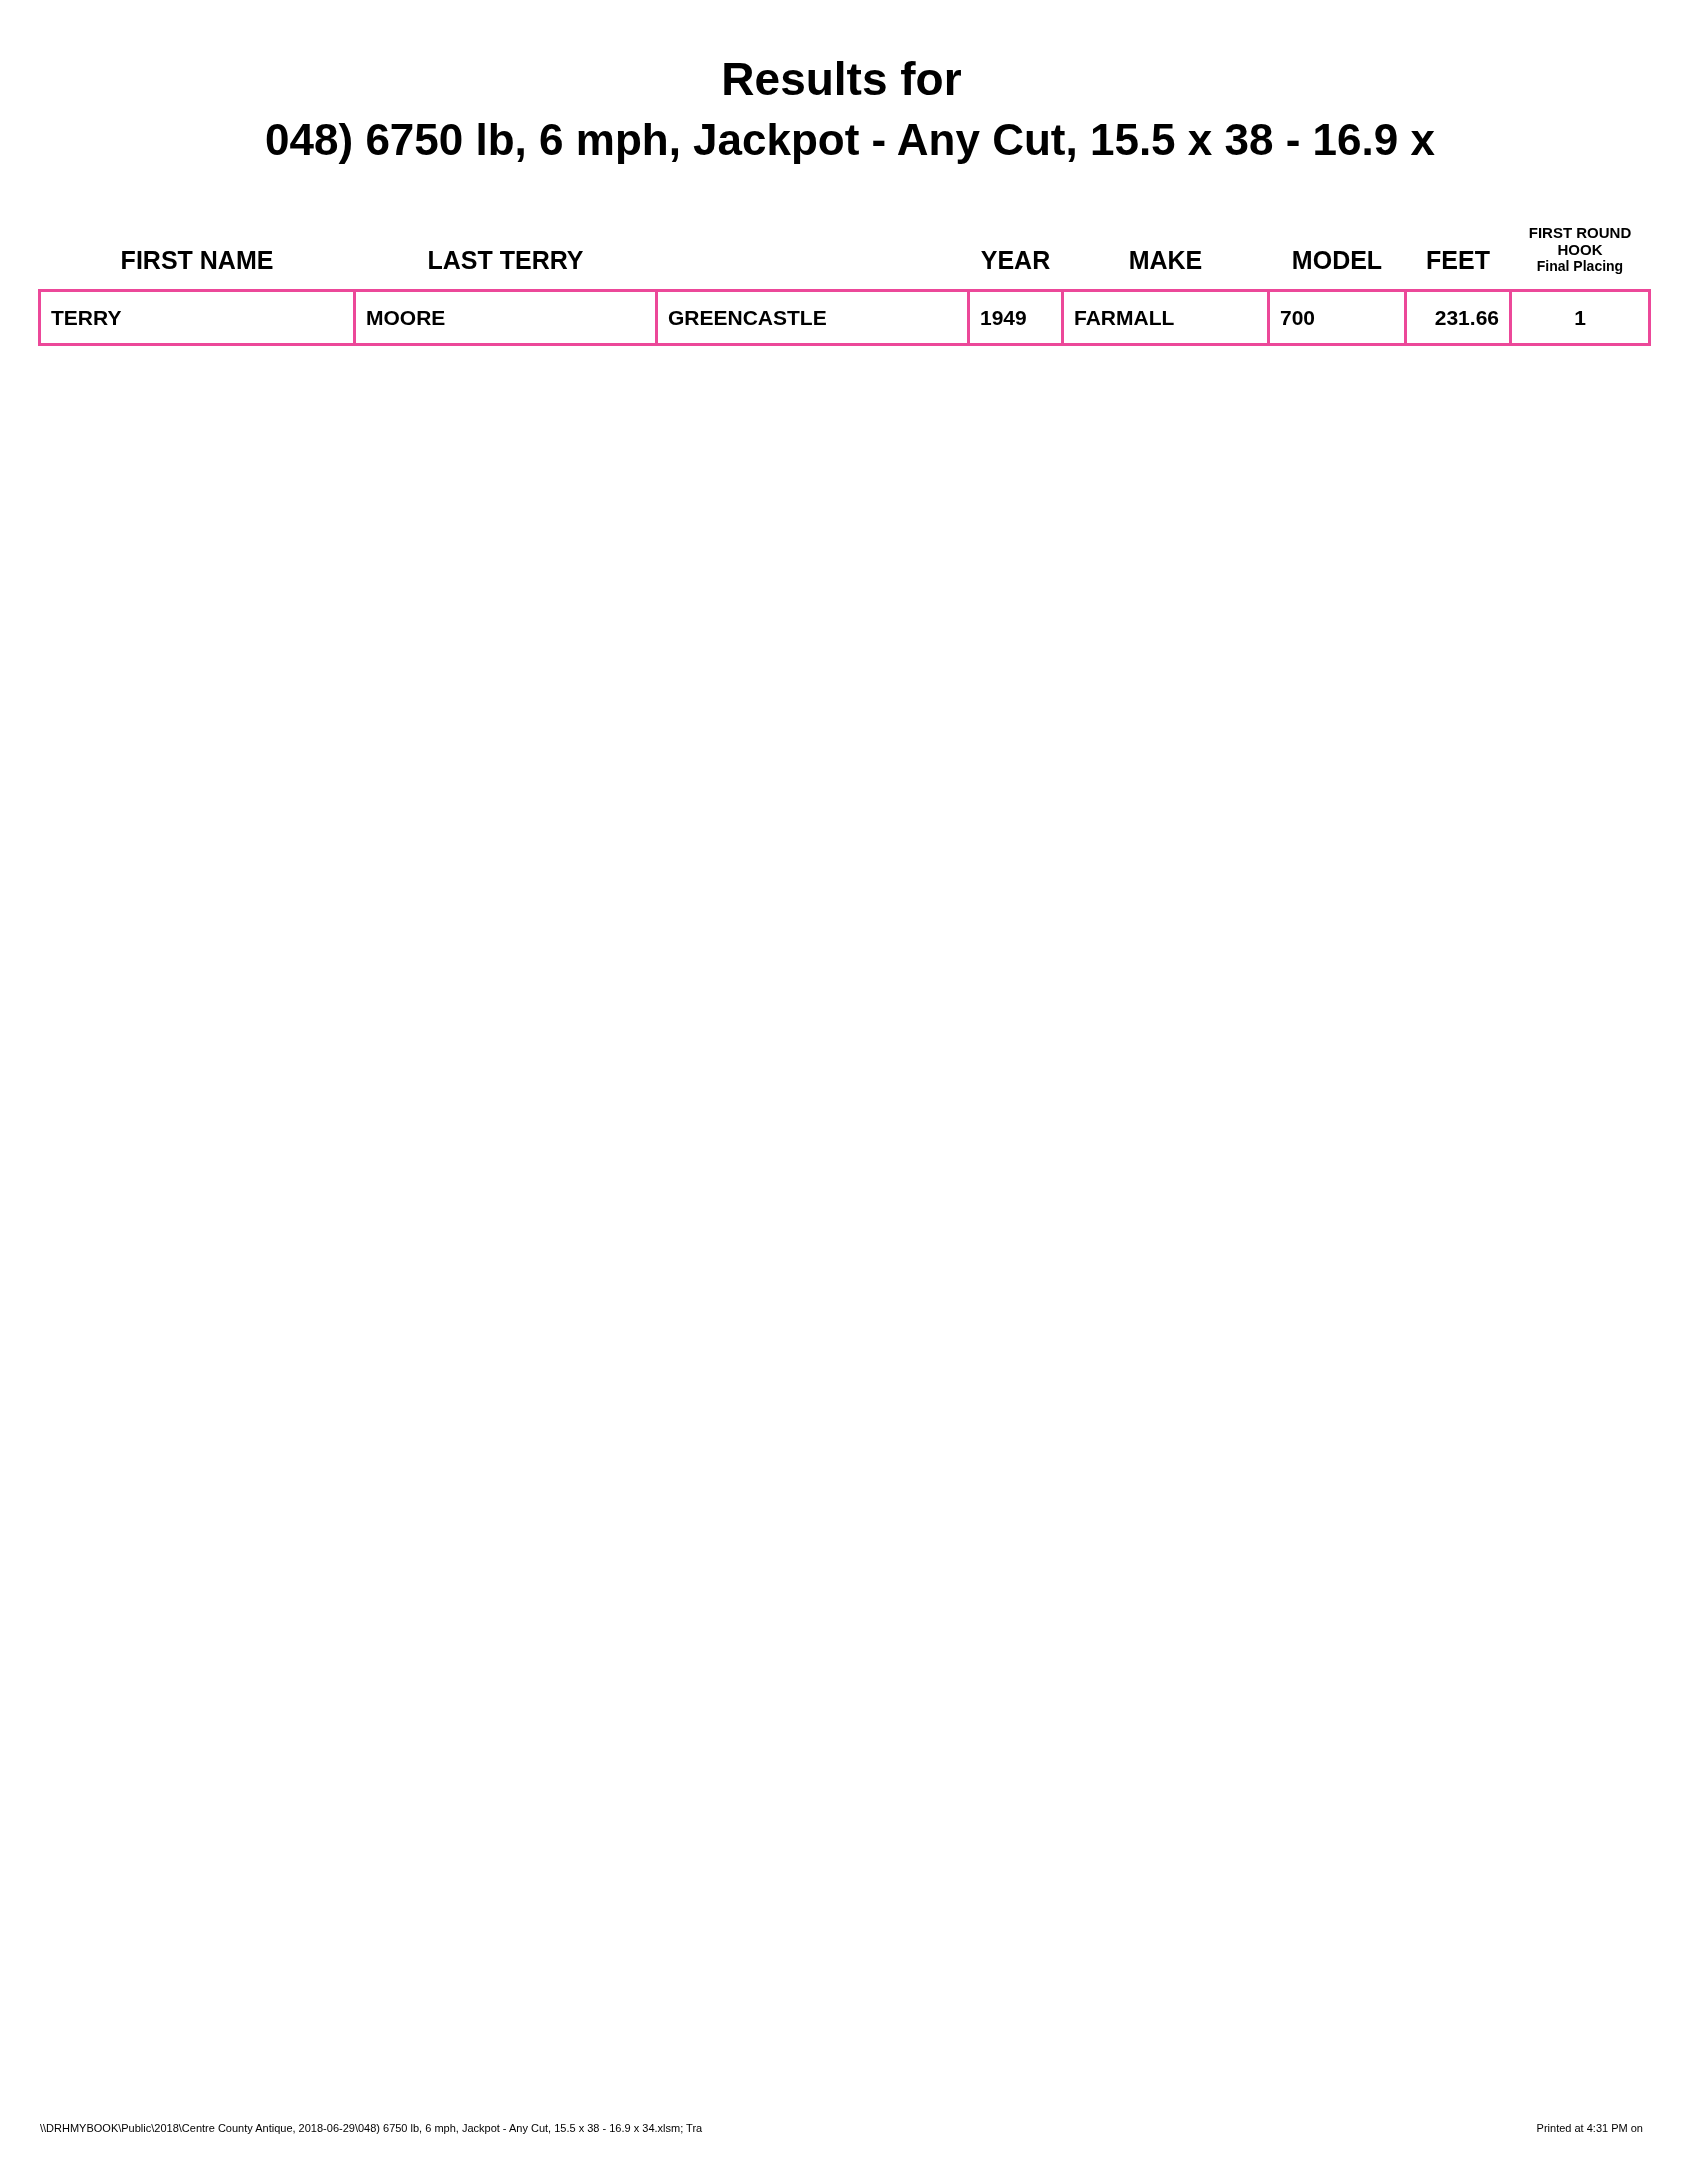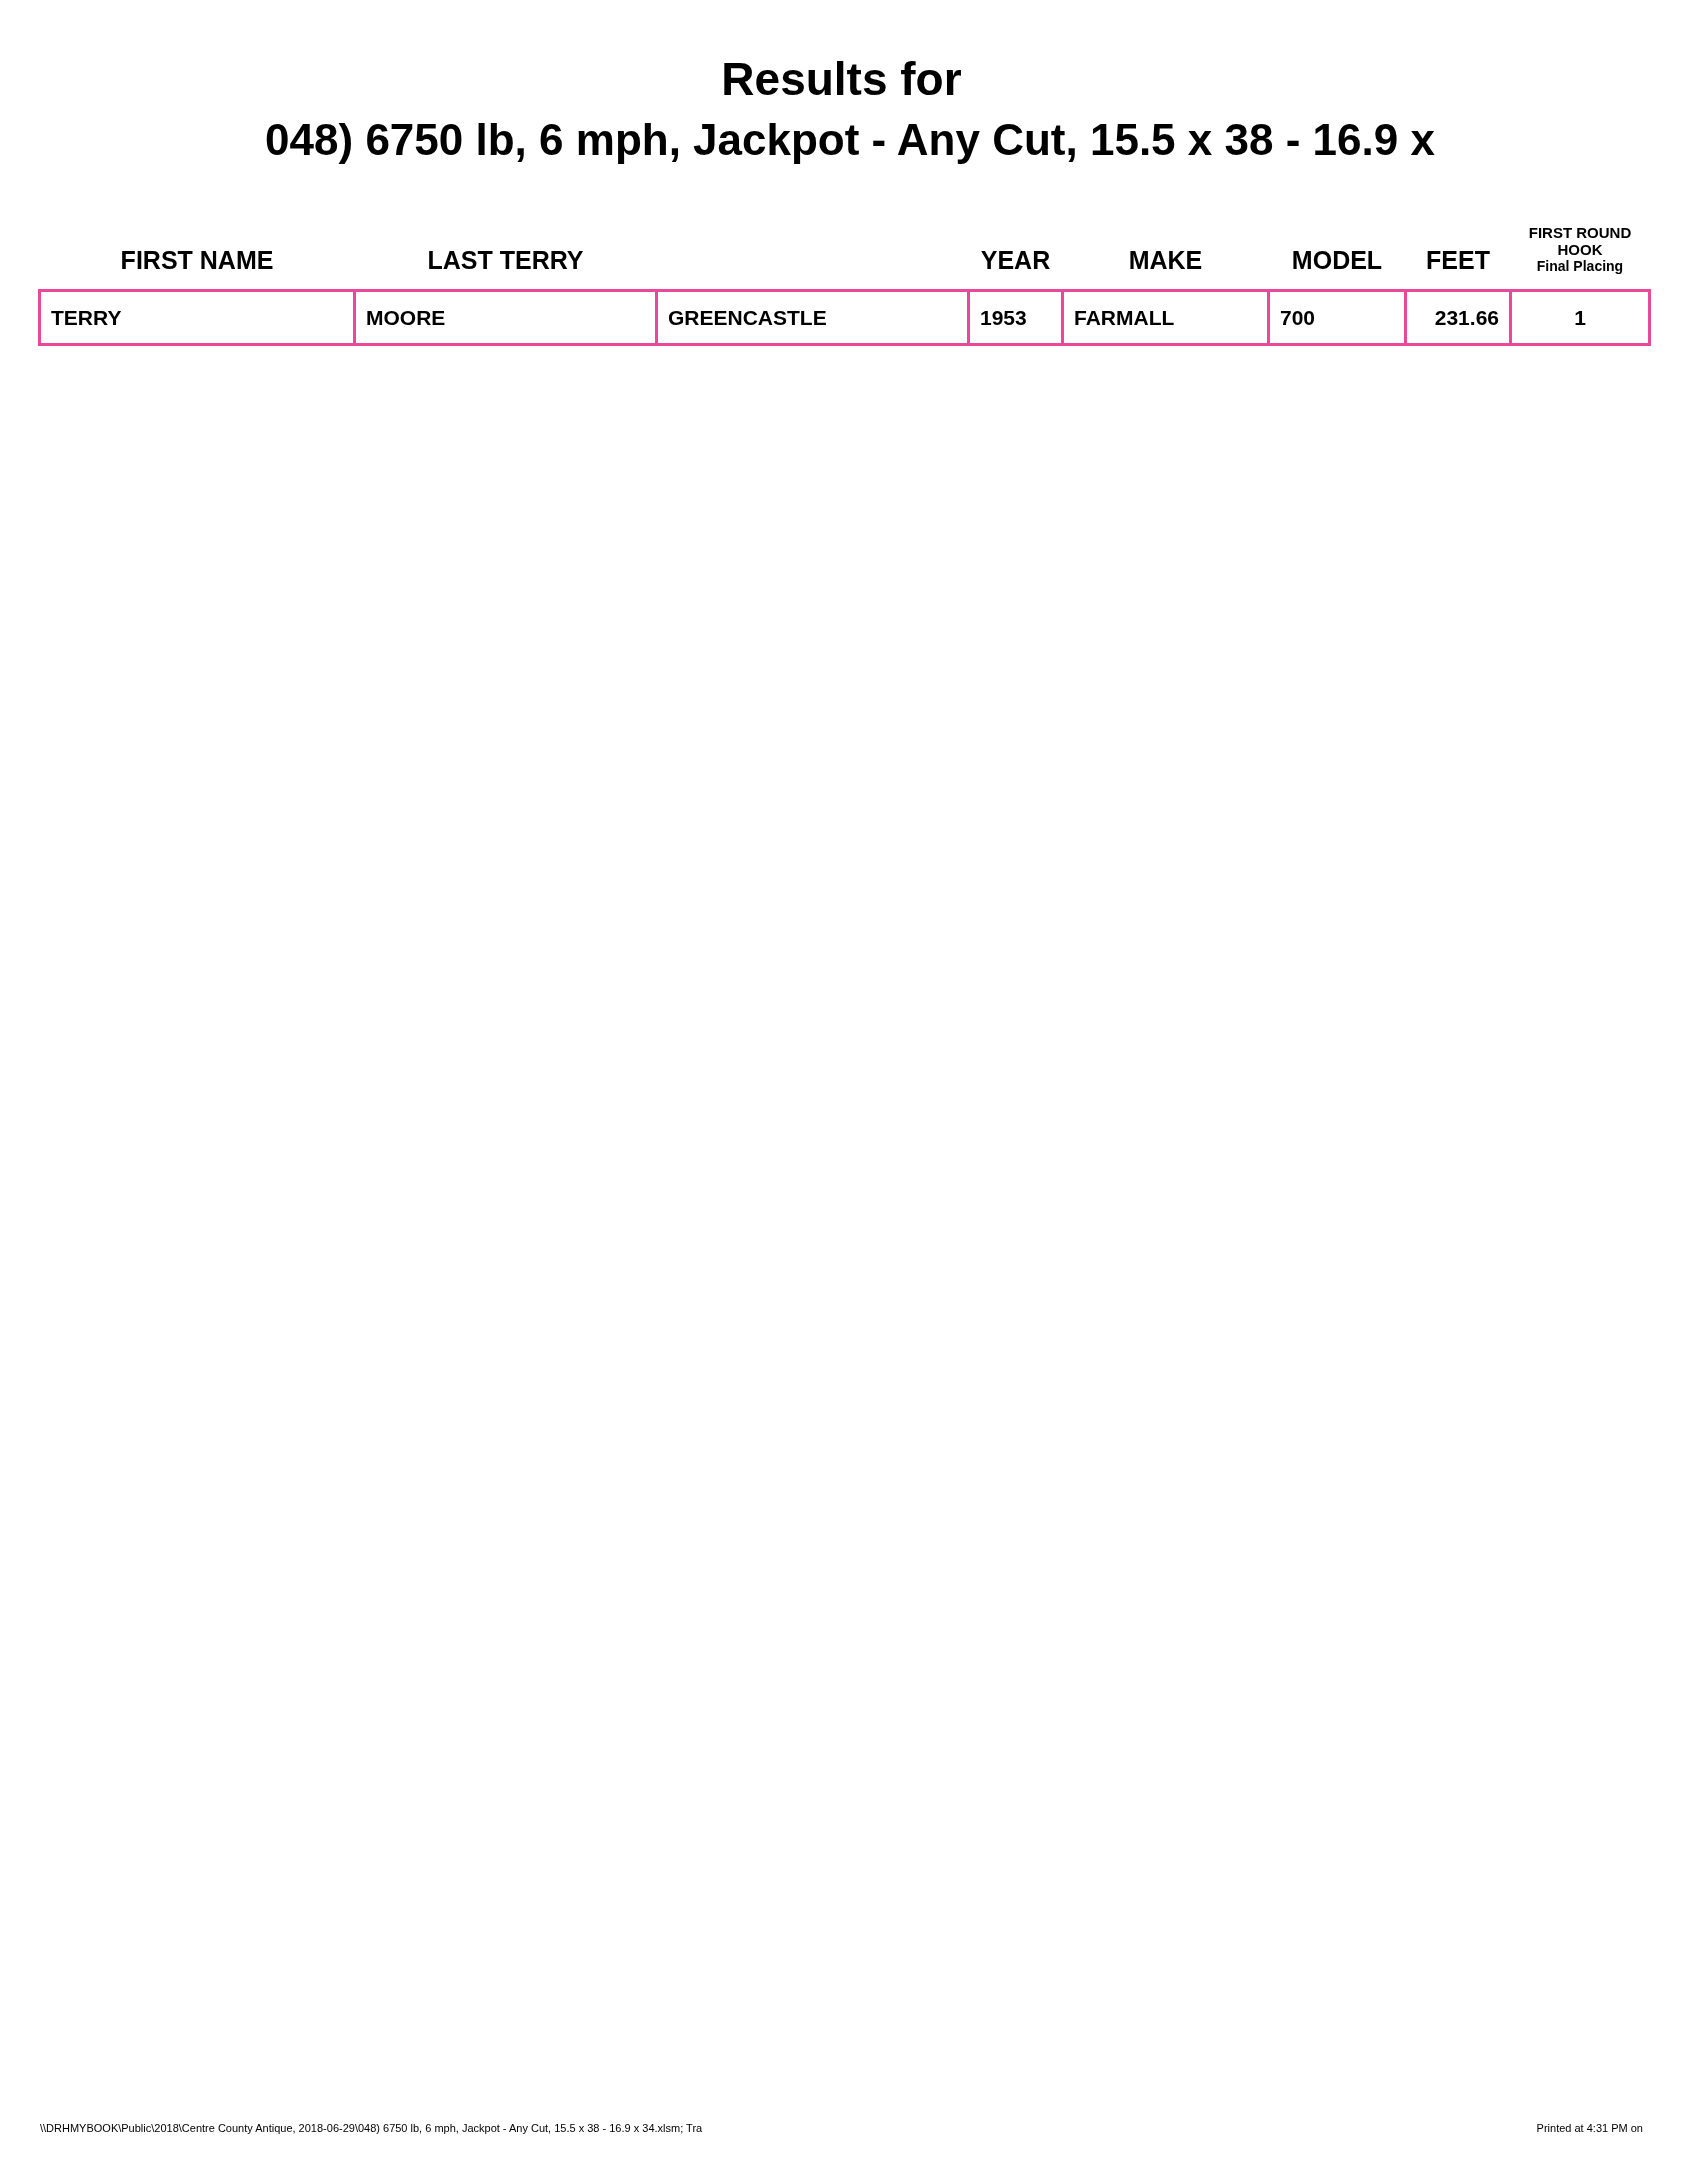--- a/index.html
+++ b/index.html
@@ -171,21 +171,21 @@
             <div class="sub">Final Placing</div>
           </div>
         </th>
       </tr>
     </thead>
     <tbody>
       <tr>
         <td class="left">TERRY</td>
         <td class="left">MOORE</td>
         <td class="left">GREENCASTLE</td>
-        <td class="left">1953</td>
+        <td class="left">1949</td>
         <td class="left">FARMALL</td>
         <td class="left">700</td>
         <td class="num">231.66</td>
         <td class="center">1</td>
       </tr>
     </tbody>
   </table>
 
   <div class="footer">
     <div class="footer-left">\\DRHMYBOOK\Public\2018\Centre County Antique, 2018-06-29\048) 6750 lb, 6 mph, Jackpot - Any Cut, 15.5 x 38 - 16.9 x 34.xlsm;  Tra</div>

